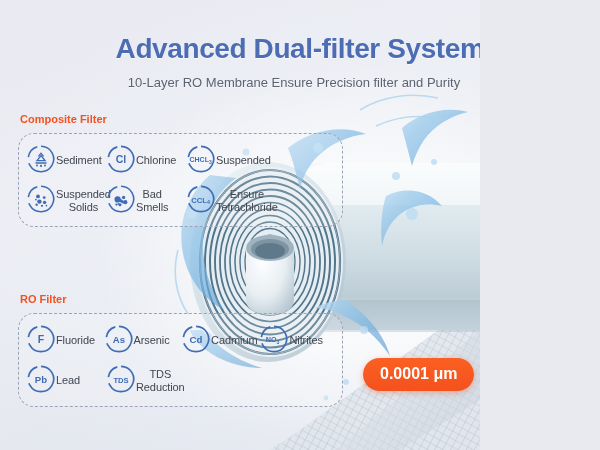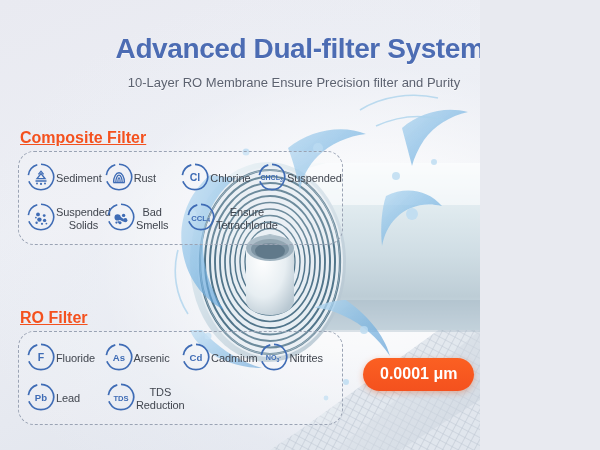--- a/index.html
+++ b/index.html
@@ -28,21 +28,21 @@
   .subtitle{
     font-size:13px;color:#5c6270;line-height:22px;margin:6px 12px 0 0;font-weight:normal;
     text-shadow:0 1px 0 rgba(255,255,255,.55);
   }
 
   
   .section{position:absolute;left:18px;z-index:5;}
   #sec-composite{top:111px;}
   #sec-ro{top:291px;}
   .sec-title{
-    font-size:16px;font-weight:bold;color:#f4511e;margin:18px 0 5px 2px;line-height:17px;text-decoration:underline;
+    font-size:11px;font-weight:bold;color:#f4511e;margin:0 0 5px 2px;line-height:17px;
   }
   .sec-box{
     width:325px;box-sizing:border-box;
     border:1.4px dashed #9aa3b4;border-radius:16px;
     padding:10px 6px 9px 6px;
     background:rgba(255,255,255,0.16);
   }
   .row{display:flex;}
   #composite-row-1 .cell, #ro-row-1 .cell{width:80px;}
   #composite-row-2 .cell, #ro-row-2 .cell{width:80px;}
@@ -197,34 +197,20 @@
                 <g fill="#3f6cb5">
                   <circle cx="11" cy="21.6" r="1"></circle>
                   <circle cx="15" cy="21.9" r="1.1"></circle>
                   <circle cx="19" cy="21.6" r="1"></circle>
                 </g>
               </svg>
           </span>
           <span class="cap">Sediment</span>
         </div>
 
-        <div class="cell">
-          <span class="ico">
-            <svg viewBox="0 0 30 30">
-                <g fill="none" stroke="#3f6cb5" stroke-width="1.6">
-              <path d="M15 2.3 A12.7 12.7 0 1 1 14.9 2.3" stroke-dasharray="55 6 14 6"></path>
-              <path d="M9.6 20.4 c0-5.6 2.5-9.6 5.4-9.6 s5.4 4 5.4 9.6" stroke-width="1.4"></path>
-              <path d="M11.8 20.4 c0-4.2 1.5-7.2 3.2-7.2 s3.2 3 3.2 7.2" stroke-width="1.3"></path>
-              <path d="M13.9 20.4 c0-2.6 .5-4.6 1.1-4.6 s1.1 2 1.1 4.6" stroke-width="1.2"></path>
-              <path d="M9.3 20.6 h11.4" stroke-width="1.4"></path>
-            </g>
-              </svg>
-          </span>
-          <span class="cap">Rust</span>
-        </div>
 
         <div class="cell">
           <span class="ico">
             <svg viewBox="0 0 30 30">
               <path d="M15 2.3 A12.7 12.7 0 1 1 14.9 2.3" fill="none" stroke="#3f6cb5" stroke-width="1.7" stroke-dasharray="55 6 14 6"></path>
               <text x="15" y="19.4" text-anchor="middle" font-family="Liberation Sans, sans-serif" font-size="10.5" font-weight="bold" fill="#3f6cb5">Cl</text>
             </svg>
           </span>
           <span class="cap">Chlorine</span>
         </div>

